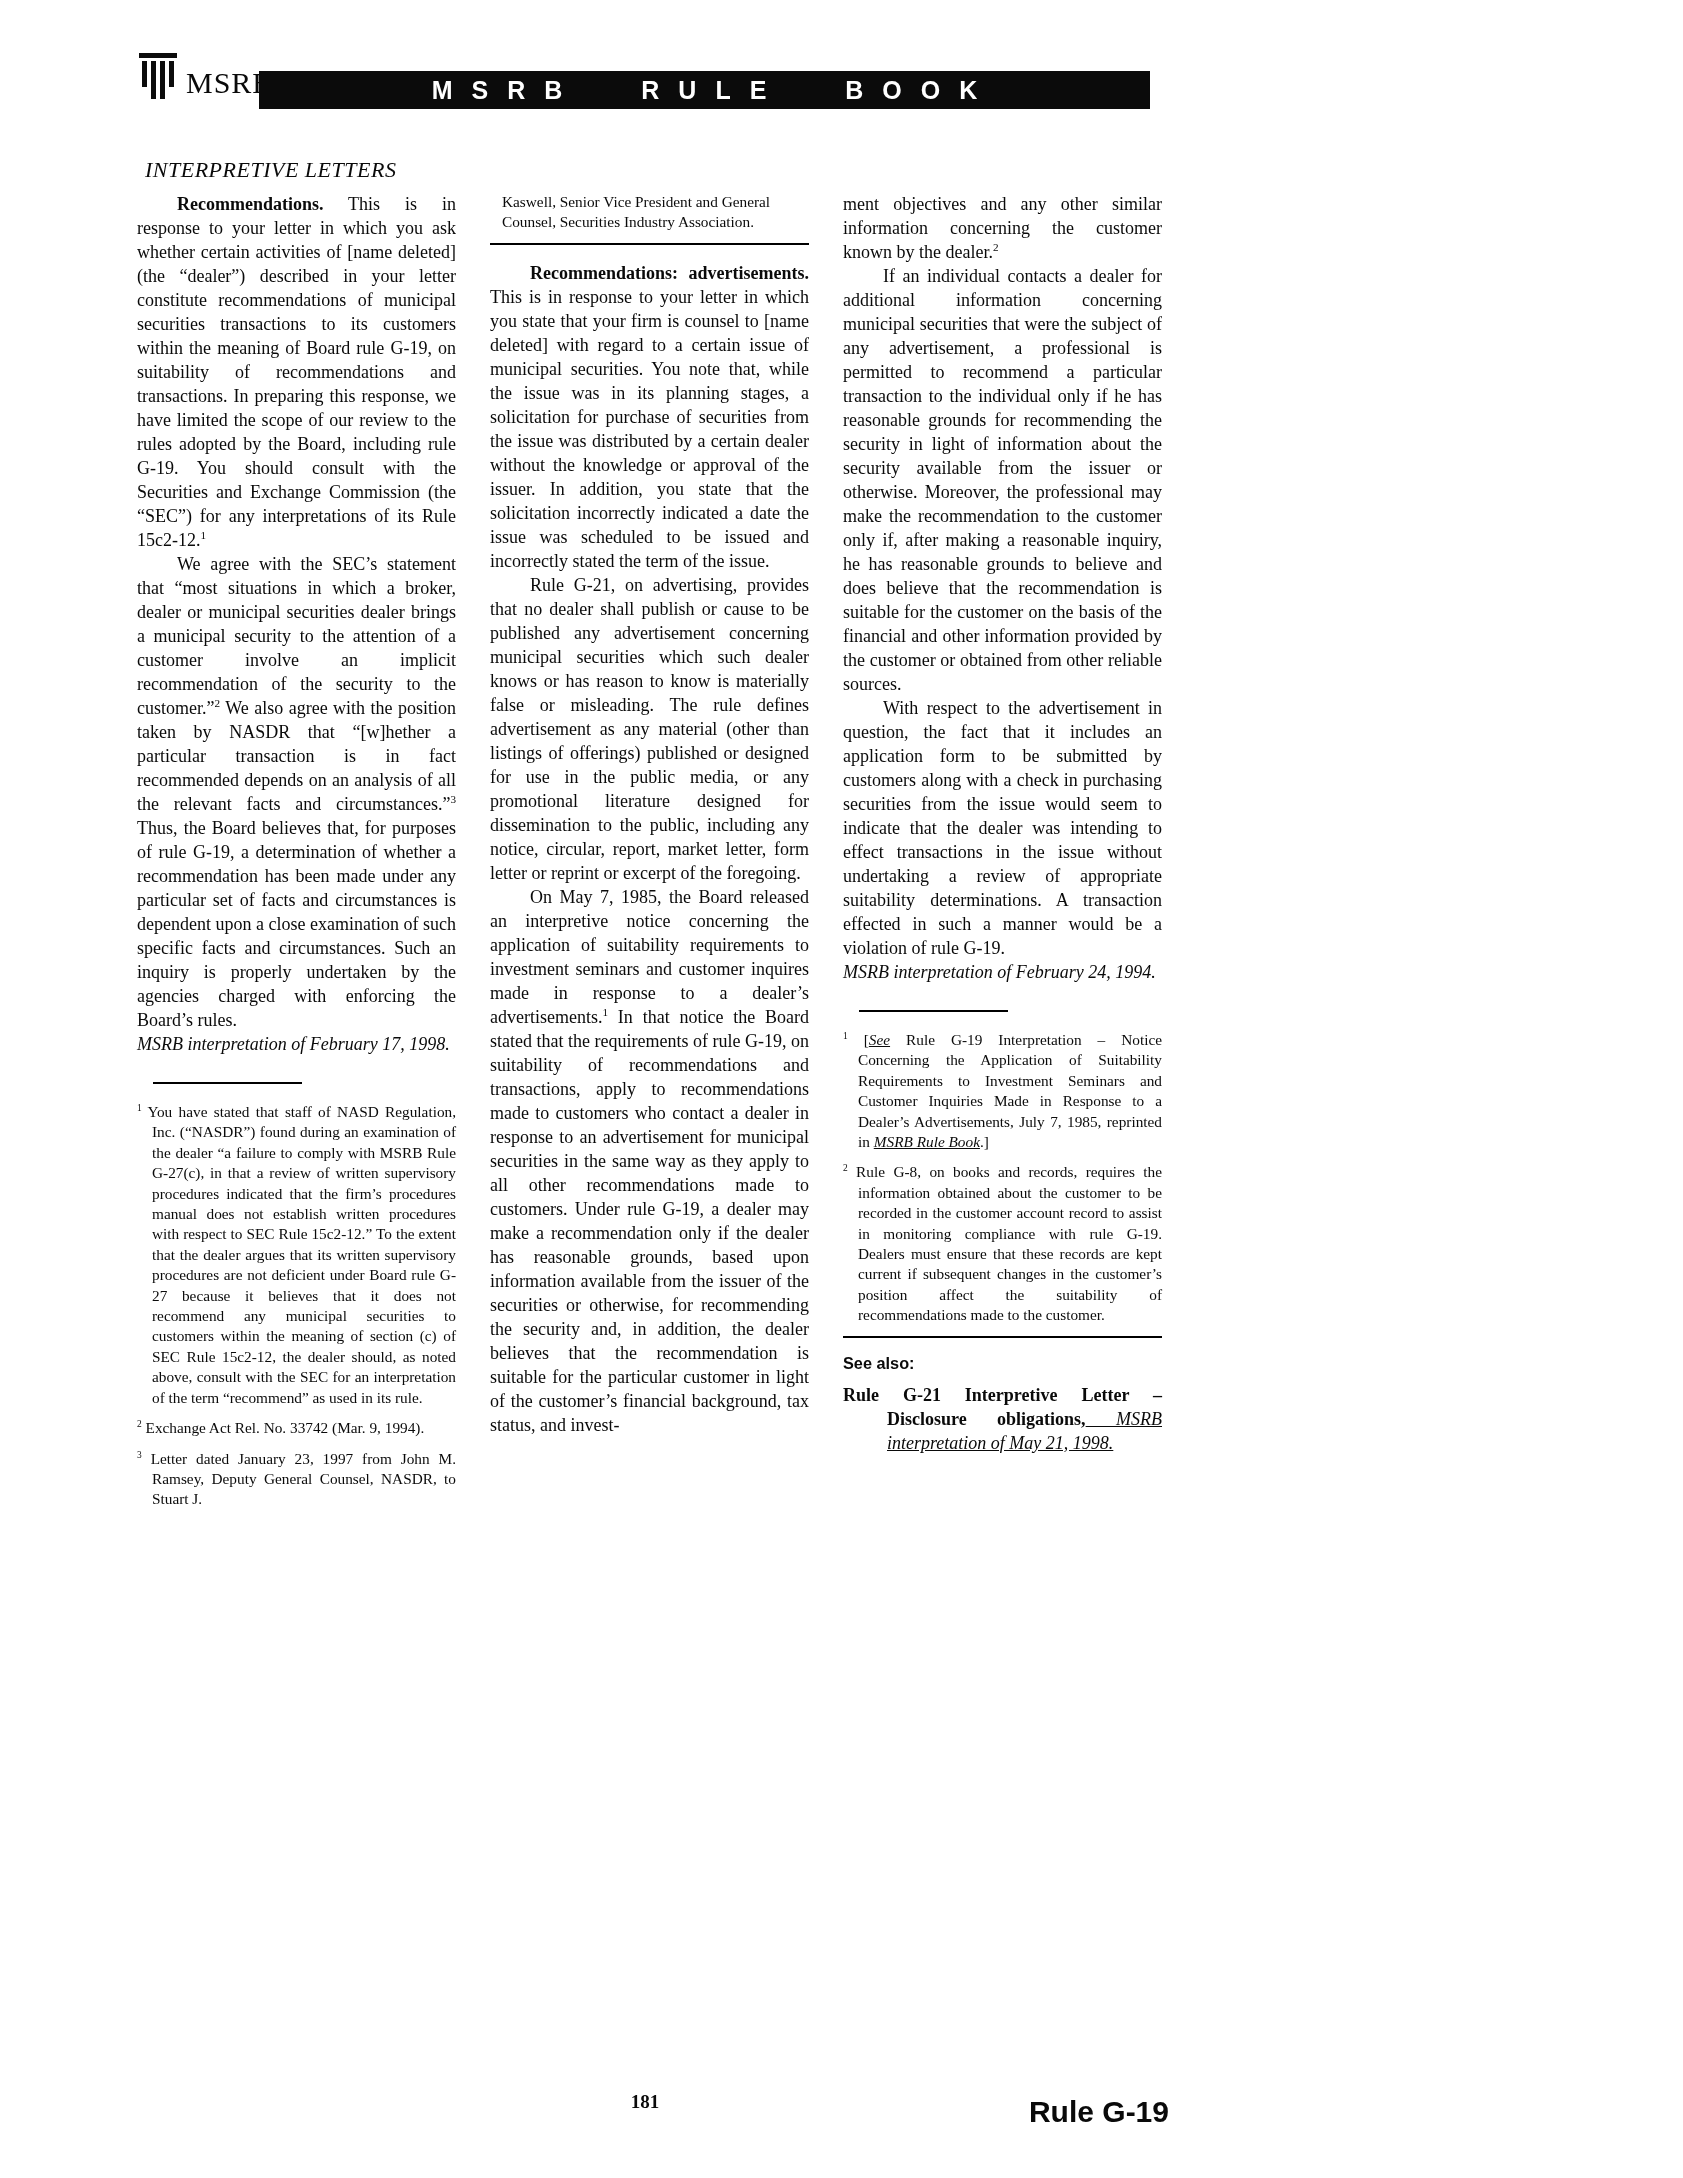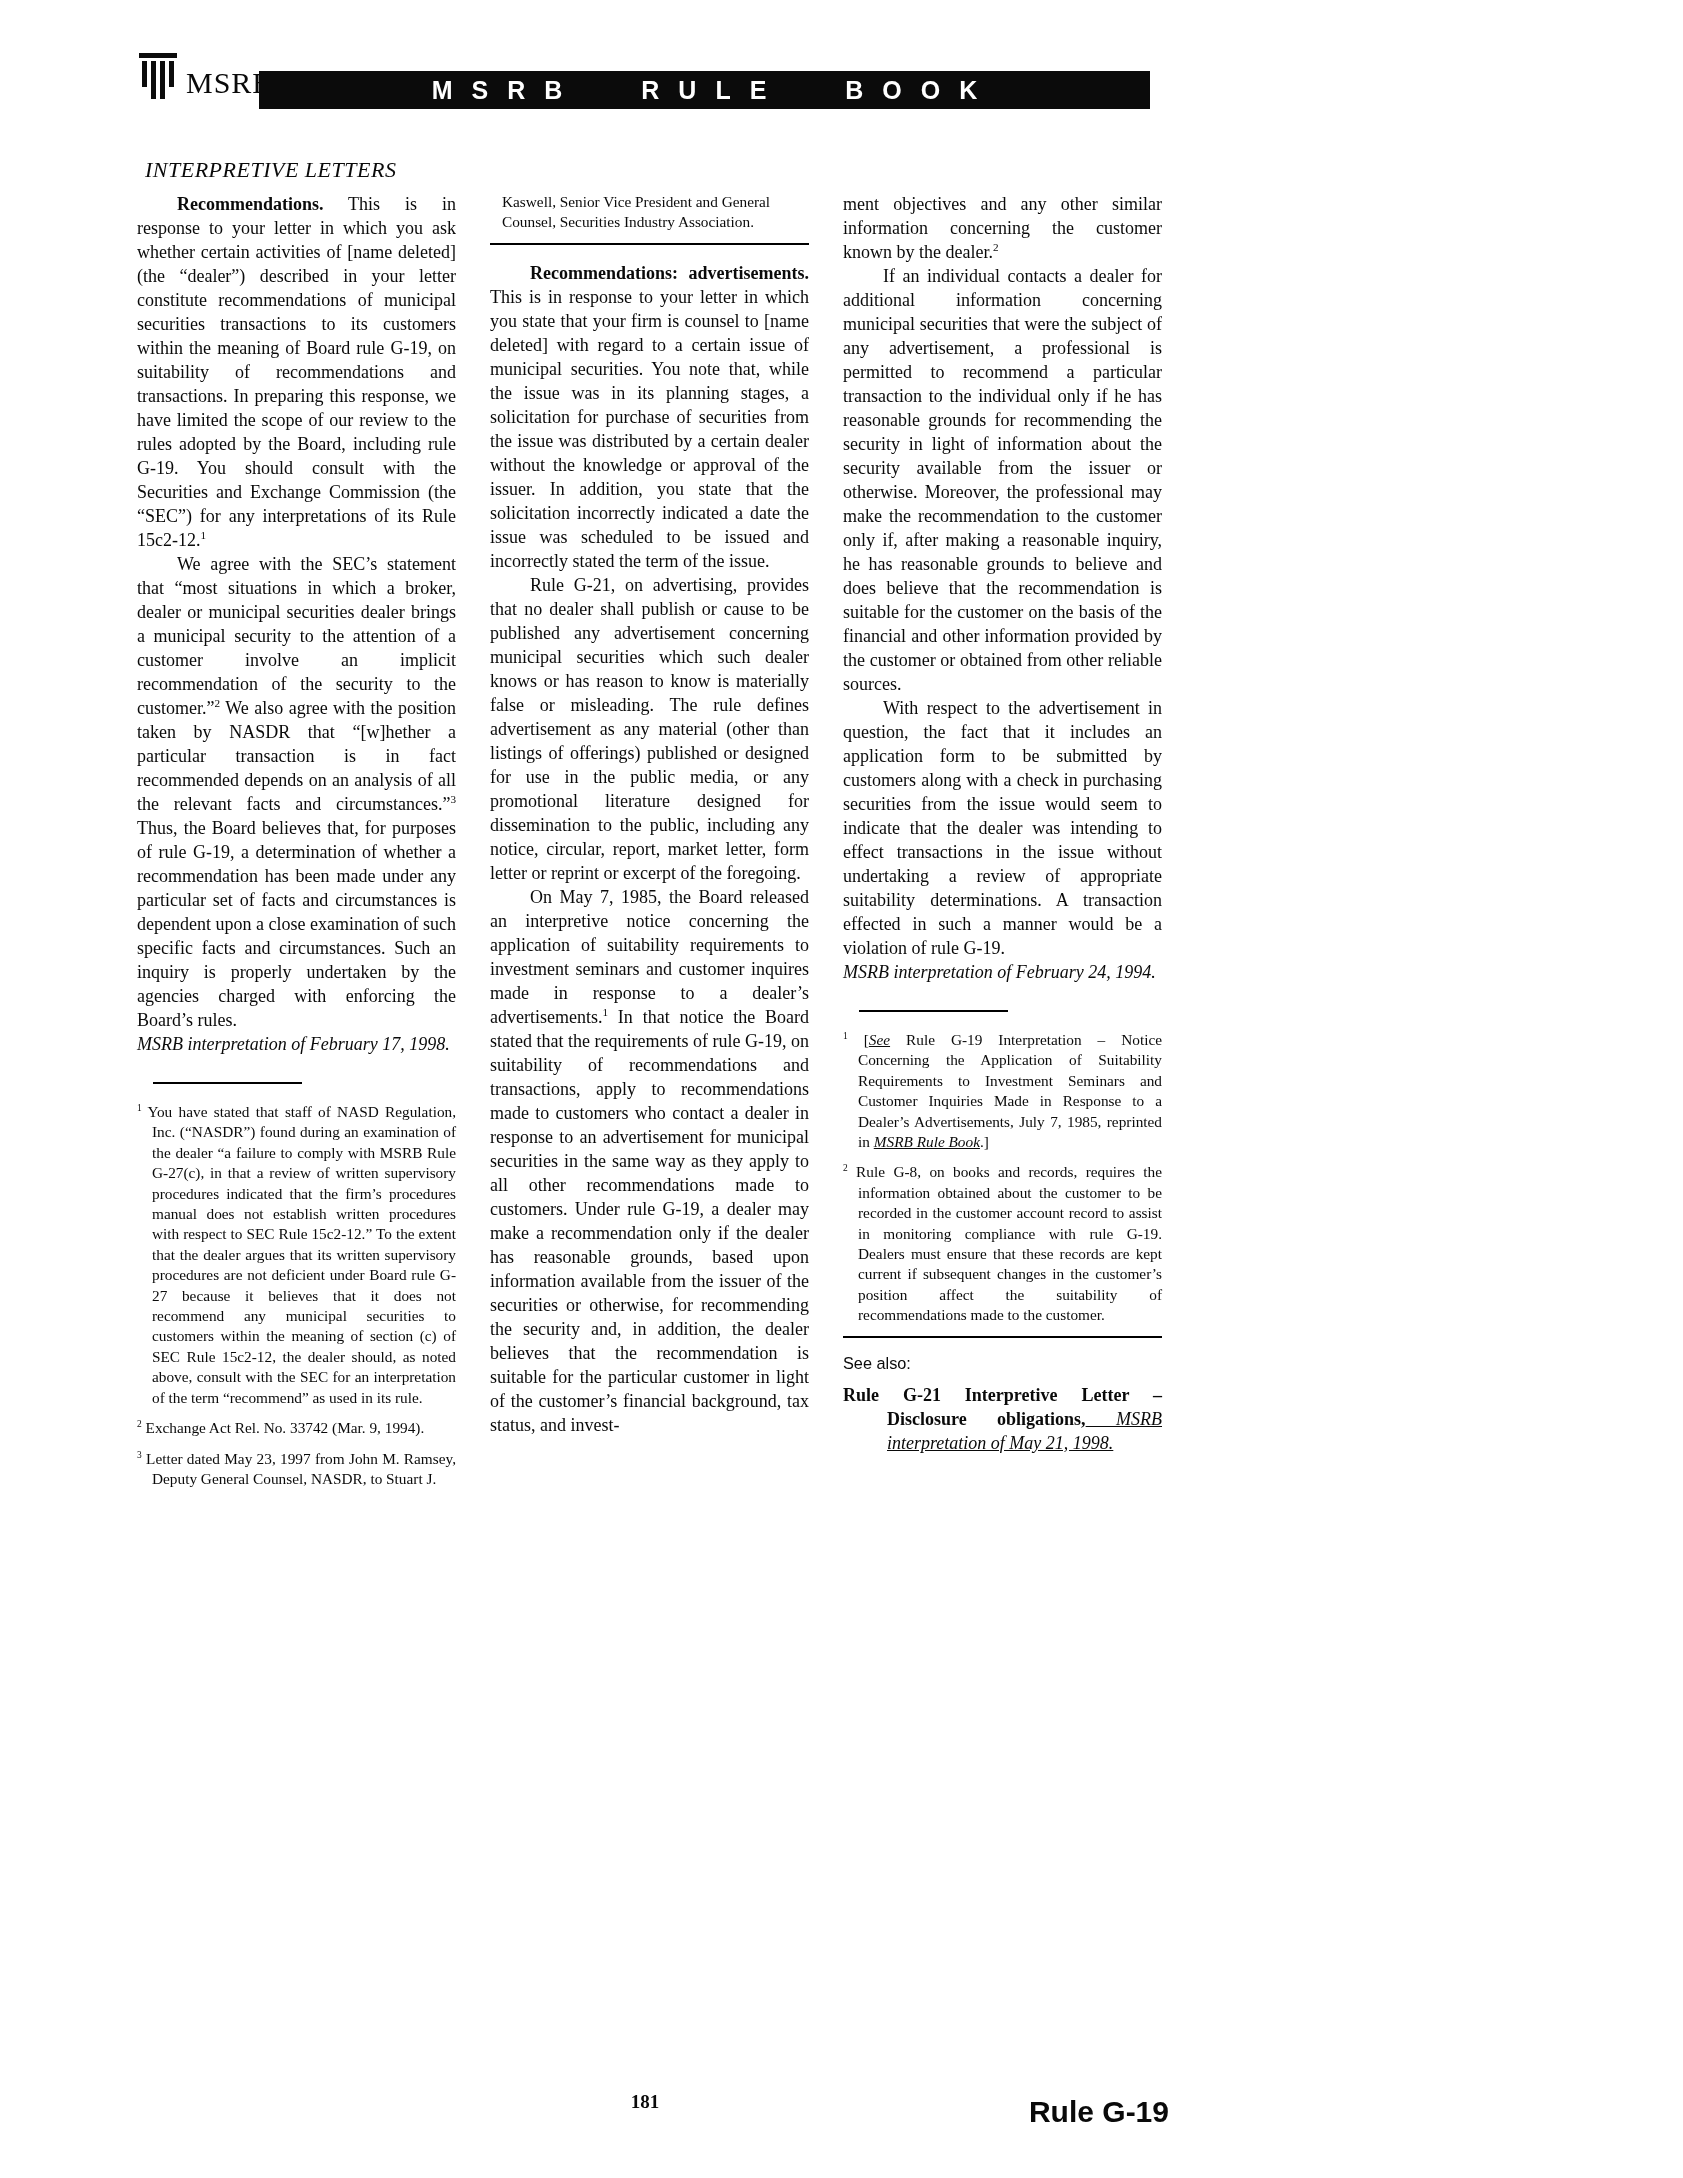--- a/index.html
+++ b/index.html
@@ -47,21 +47,21 @@
   .fnsep { width: 149px; border: none; border-top: 2px solid #000; margin: 26px 0 18px 16px; }
   .fullrule { border: none; border-top: 2px solid #000; margin: 10px 0 16px 0; }
 
   .footnote {
     font-size: 15.3px; line-height: 20.4px; text-align: justify;
     padding-left: 15px; text-indent: -15px; margin: 0 0 10px 0;
   }
   .fn-cont { font-size: 15.3px; line-height: 20.4px; padding-left: 12px; margin: 0; }
 
   .see-also-label {
-    font-family: "Liberation Sans", sans-serif; font-weight: normal;
+    font-family: "Liberation Sans", sans-serif; font-weight: bold;
     font-size: 16.3px; margin: 0 0 10px 0;
   }
   .see-also-entry {
     font-size: 18px; line-height: 24px; text-align: justify;
     padding-left: 44px; text-indent: -44px; margin: 0;
   }
   .see-also-entry .bold { font-weight: bold; }
   .see-also-entry .ital { font-style: italic; }
   .ital { font-style: italic; text-decoration: underline; }
 
@@ -104,21 +104,21 @@
       <p class="body indent"><b>Recommendations.</b><span> This is in response to your letter in which you ask whether certain activities of [name deleted] (the “dealer”) described in your letter constitute recommendations of municipal securities transactions to its customers within the meaning of Board rule G-19, on suitability of recommendations and transactions. In preparing this response, we have limited the scope of our review to the rules adopted by the Board, including rule G-19. You should consult with the Securities and Exchange Commission (the “SEC”) for any interpretations of its Rule 15c2-12.</span><sup>1</sup></p>
 
       <p class="body indent"><span>We agree with the SEC’s statement that “most situations in which a broker, dealer or municipal securities dealer brings a municipal security to the attention of a customer involve an implicit recommendation of the security to the customer.”</span><sup>2</sup><span> We also agree with the position taken by NASDR that “[w]hether a particular transaction is in fact recommended depends on an analysis of all the relevant facts and circumstances.”</span><sup>3</sup><span> Thus, the Board believes that, for purposes of rule G-19, a determination of whether a recommendation has been made under any particular set of facts and circumstances is dependent upon a close examination of such specific facts and circumstances. Such an inquiry is properly undertaken by the agencies charged with enforcing the Board’s rules.</span></p>
 
       <p class="attr">MSRB interpretation of February 17, 1998.</p>
 
       <hr class="fnsep">
 
       <p class="footnote"><sup>1</sup><span> You have stated that staff of NASD Regulation, Inc. (“NASDR”) found during an examination of the dealer “a failure to comply with MSRB Rule G-27(c), in that a review of written supervisory procedures indicated that the firm’s procedures manual does not establish written procedures with respect to SEC Rule 15c2-12.” To the extent that the dealer argues that its written supervisory procedures are not deficient under Board rule G-27 because it believes that it does not recommend any municipal securities to customers within the meaning of section (c) of SEC Rule 15c2-12, the dealer should, as noted above, consult with the SEC for an interpretation of the term “recommend” as used in its rule.</span></p>
       <p class="footnote"><sup>2</sup><span> Exchange Act Rel. No. 33742 (Mar. 9, 1994).</span></p>
-      <p class="footnote"><sup>3</sup><span> Letter dated May 23, 1997 from John M. Ramsey, Deputy General Counsel, NASDR, to Stuart J.</span></p>
+      <p class="footnote"><sup>3</sup><span> Letter dated January 23, 1997 from John M. Ramsey, Deputy General Counsel, NASDR, to Stuart J.</span></p>
     </div>
 
     <div class="col">
       <p class="fn-cont">Kaswell, Senior Vice President and General Counsel, Securities Industry Association.</p>
       <hr class="fullrule">
 
       <p class="body indent"><b>Recommendations: advertisements.</b><span> This is in response to your letter in which you state that your firm is counsel to [name deleted] with regard to a certain issue of municipal securities. You note that, while the issue was in its planning stages, a solicitation for purchase of securities from the issue was distributed by a certain dealer without the knowledge or approval of the issuer. In addition, you state that the solicitation incorrectly indicated a date the issue was scheduled to be issued and incorrectly stated the term of the issue.</span></p>
 
       <p class="body indent"><span>Rule G-21, on advertising, provides that no dealer shall publish or cause to be published any advertisement concerning municipal securities which such dealer knows or has reason to know is materially false or misleading. The rule defines advertisement as any material (other than listings of offerings) published or designed for use in the public media, or any promotional literature designed for dissemination to the public, including any notice, circular, report, market letter, form letter or reprint or excerpt of the foregoing.</span></p>
 

